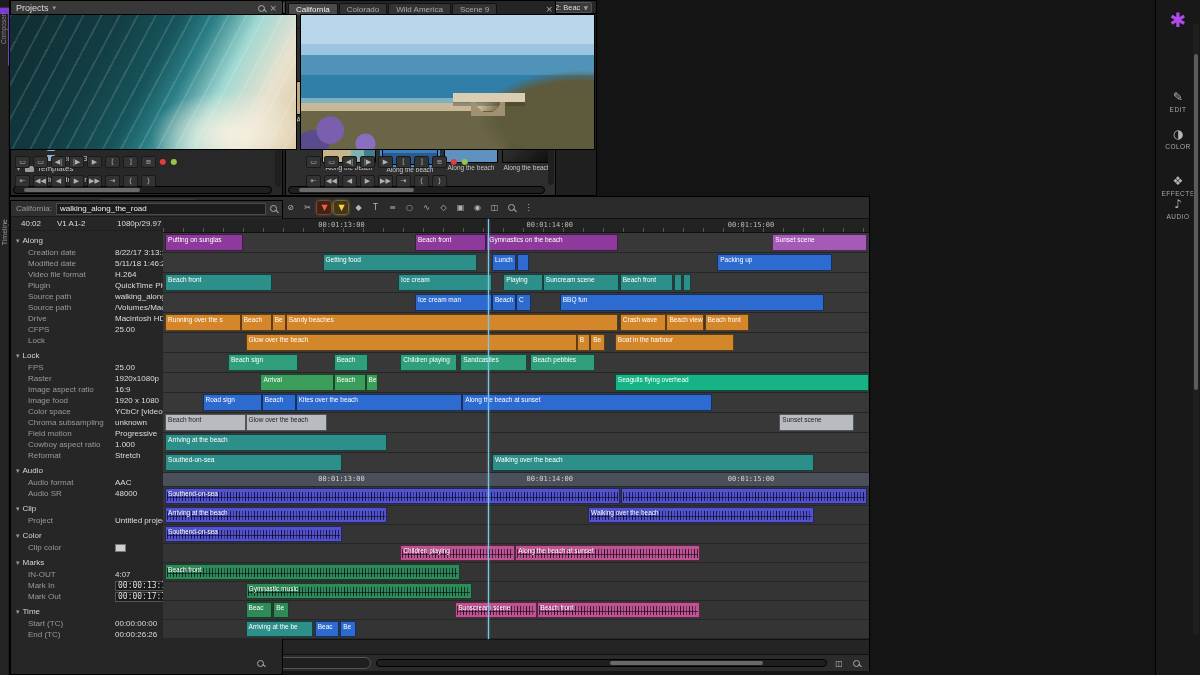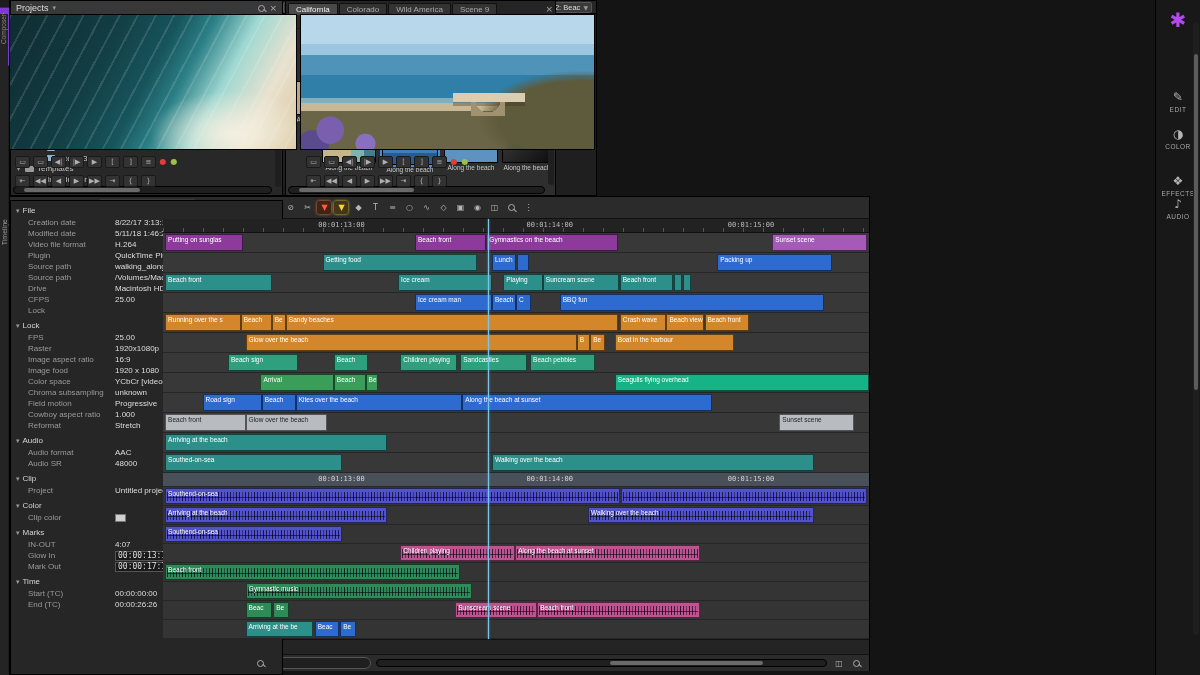--- a/index.html
+++ b/index.html
@@ -440,24 +440,34 @@
         <div class="ritem-ic">❖</div>
         <div class="ritem-lb">EFFECTS</div>
       </div>
       <div class="rail-item">
         <div class="ritem-ic">♪</div>
         <div class="ritem-lb">AUDIO</div>
       </div>
     </div>
 
   <div id="inspector" class="panel">
+    <div id="insp-head">
+      <span style="color:#9a9a9a">California:</span>
+      <span class="insp-field">walking_along_the_road</span>
+      <span class="mag"></span>
+    </div>
+    <div id="insp-sum">
+      <span class="sum-d">40:02</span>
+      <span class="sum-t">V1 A1-2</span>
+      <span>1080p/29.97</span>
+    </div>
     <div id="insp-body">
         <div class="insp-sec">
           <span class="arrow">▾</span>
-          <span>File</span>
+          <span>Along</span>
         </div>
         <div class="insp-row">
           <span class="insp-label">Creation date</span>
           <span class="insp-val">8/22/17    3:13:17 PM</span>
         </div>
         <div class="insp-row">
           <span class="insp-label">Modified date</span>
           <span class="insp-val">5/11/18    1:46:22 PM</span>
         </div>
         <div class="insp-row">
@@ -558,21 +568,21 @@
         </div>
         <div class="insp-sec">
           <span class="arrow">▾</span>
           <span>Marks</span>
         </div>
         <div class="insp-row">
           <span class="insp-label">IN-OUT</span>
           <span class="insp-val">4:07</span>
         </div>
         <div class="insp-row">
-          <span class="insp-label">Glow In</span>
+          <span class="insp-label">Mark In</span>
           <span class="insp-input">00:00:13:12</span>
         </div>
         <div class="insp-row">
           <span class="insp-label">Mark Out</span>
           <span class="insp-input">00:00:17:19</span>
         </div>
         <div class="insp-sec">
           <span class="arrow">▾</span>
           <span>Time</span>
         </div>

